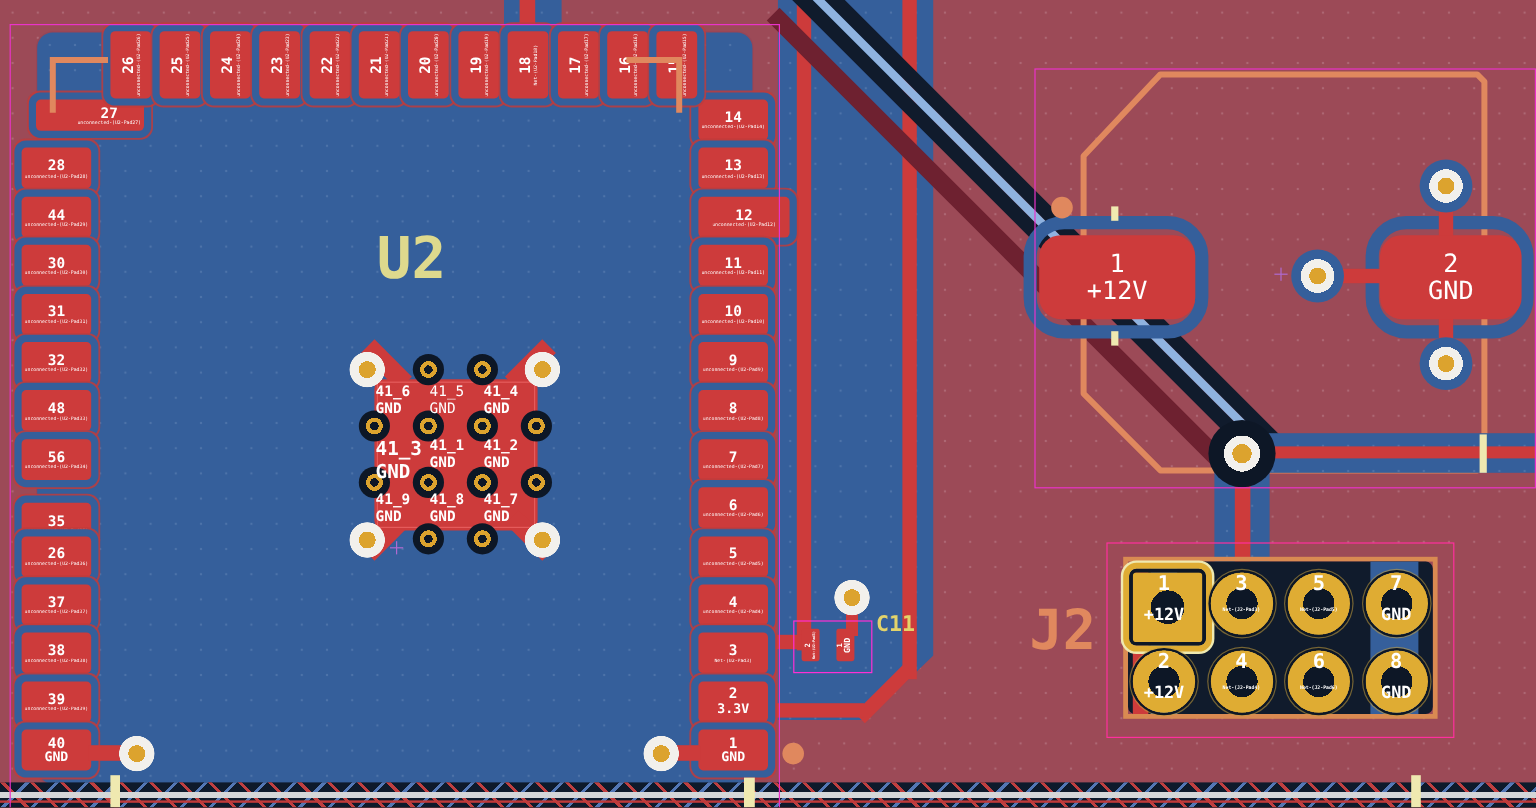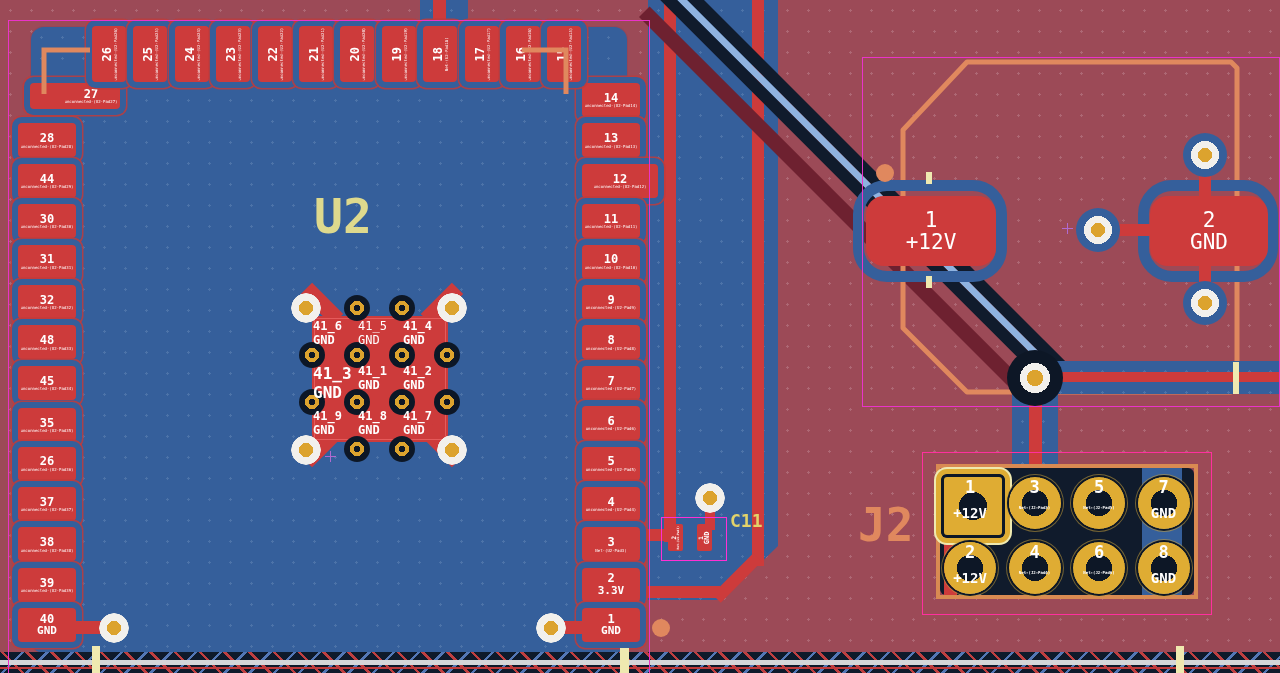--- a/index.html
+++ b/index.html
@@ -104,25 +104,25 @@
         </div>
       </div>
       <div class="pad" style="left: 18px; top: 325.4px; width: 58px; height: 34px;">
         <div class="pcol">
           <div class="pnum">48</div>
           <div class="pnet-tiny">unconnected-(U2-Pad33)</div>
         </div>
       </div>
       <div class="pad" style="left: 18px; top: 365.8px; width: 58px; height: 34px;">
         <div class="pcol">
-          <div class="pnum">45</div>
+          <div class="pnum">56</div>
           <div class="pnet-tiny">unconnected-(U2-Pad34)</div>
         </div>
       </div>
-      <div class="pad" style="left: 18px; top: 408px; width: 58px; height: 34px;">
+      <div class="pad" style="left: 18px; top: 419px; width: 58px; height: 34px;">
         <div class="pcol">
           <div class="pnum">35</div>
           <div class="pnet-tiny">unconnected-(U2-Pad35)</div>
         </div>
       </div>
       <div class="pad" style="left: 18px; top: 446.6px; width: 58px; height: 34px;">
         <div class="pcol">
           <div class="pnum">26</div>
           <div class="pnet-tiny">unconnected-(U2-Pad36)</div>
         </div>

